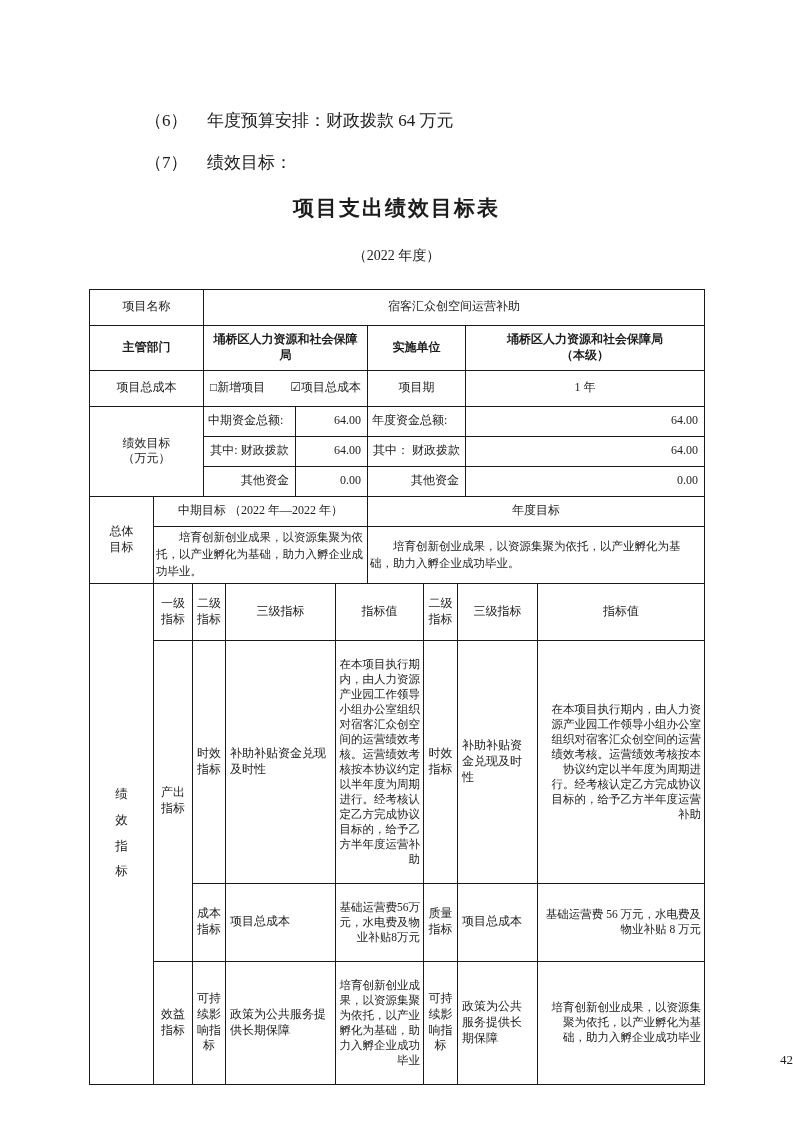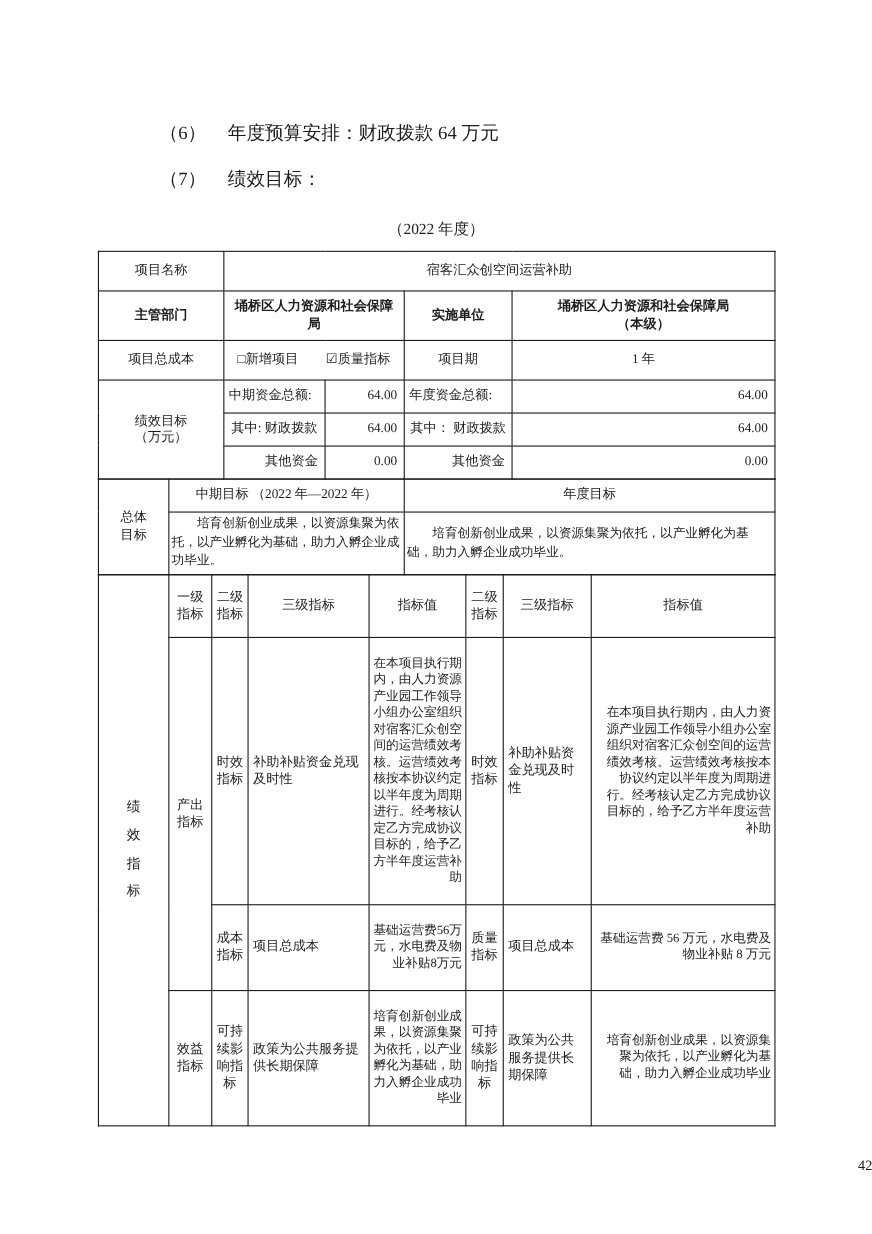--- a/index.html
+++ b/index.html
@@ -13,21 +13,21 @@
   }
   .content { padding: 110px 89px 0 89px; }
 
   .intro-line { display: flex; font-size: 17px; line-height: 1.35; margin-left: 56px; margin-bottom: 19px; }
   .intro-line .num { display: inline-block; width: 62px; flex: 0 0 62px; }
 
   .doc-title { text-align: center; font-size: 21px; font-weight: bold; letter-spacing: 2px; margin-top: 14px; }
   .doc-subtitle { text-align: center; font-size: 14px; margin-top: 25px; }
 
   table.t { border-collapse: collapse; table-layout: fixed; width: 615px; margin: 0; }
-  table.t:first-of-type { margin-top: 10px; }
+  table.t:first-of-type { margin-top: 24px; }
   table.t + table.t { margin-top: -1px; }
   td {
     border: 1px solid #1a1a1a;
     font-size: 12px;
     text-align: center;
     vertical-align: middle;
     padding: 1px 4px;
     line-height: 1.32;
     overflow: hidden;
   }
@@ -54,20 +54,21 @@
 
     <div class="intro-line">
       <span class="num">（6）</span>
       <span>年度预算安排：财政拨款 64 万元</span>
     </div>
     <div class="intro-line">
       <span class="num">（7）</span>
       <span>绩效目标：</span>
     </div>
 
+    <div class="doc-title">项目支出绩效目标表</div>
     <div class="doc-subtitle">（2022 年度）</div>
 
     <table class="t">
       <colgroup>
         <col style="width:114px">
           <col style="width:92px">
           <col style="width:72px">
           <col style="width:98px">
           <col style="width:239px">
       </colgroup>
@@ -80,21 +81,21 @@
           <td>主管部门</td>
           <td colspan="2">埇桥区人力资源和社会保障局</td>
           <td>实施单位</td>
           <td class="pre">埇桥区人力资源和社会保障局
 （本级）</td>
         </tr>
         <tr class="r36">
           <td>项目总成本</td>
           <td colspan="2">
             <span>□新增项目</span>
-            <span class="opt2">☑质量指标</span>
+            <span class="opt2">☑项目总成本</span>
           </td>
           <td>项目期</td>
           <td>1 年</td>
         </tr>
         <tr class="r30">
           <td rowspan="3" class="pre">绩效目标
 （万元）</td>
           <td class="al">中期资金总额:</td>
           <td class="ar">64.00</td>
           <td class="al">年度资金总额:</td>

